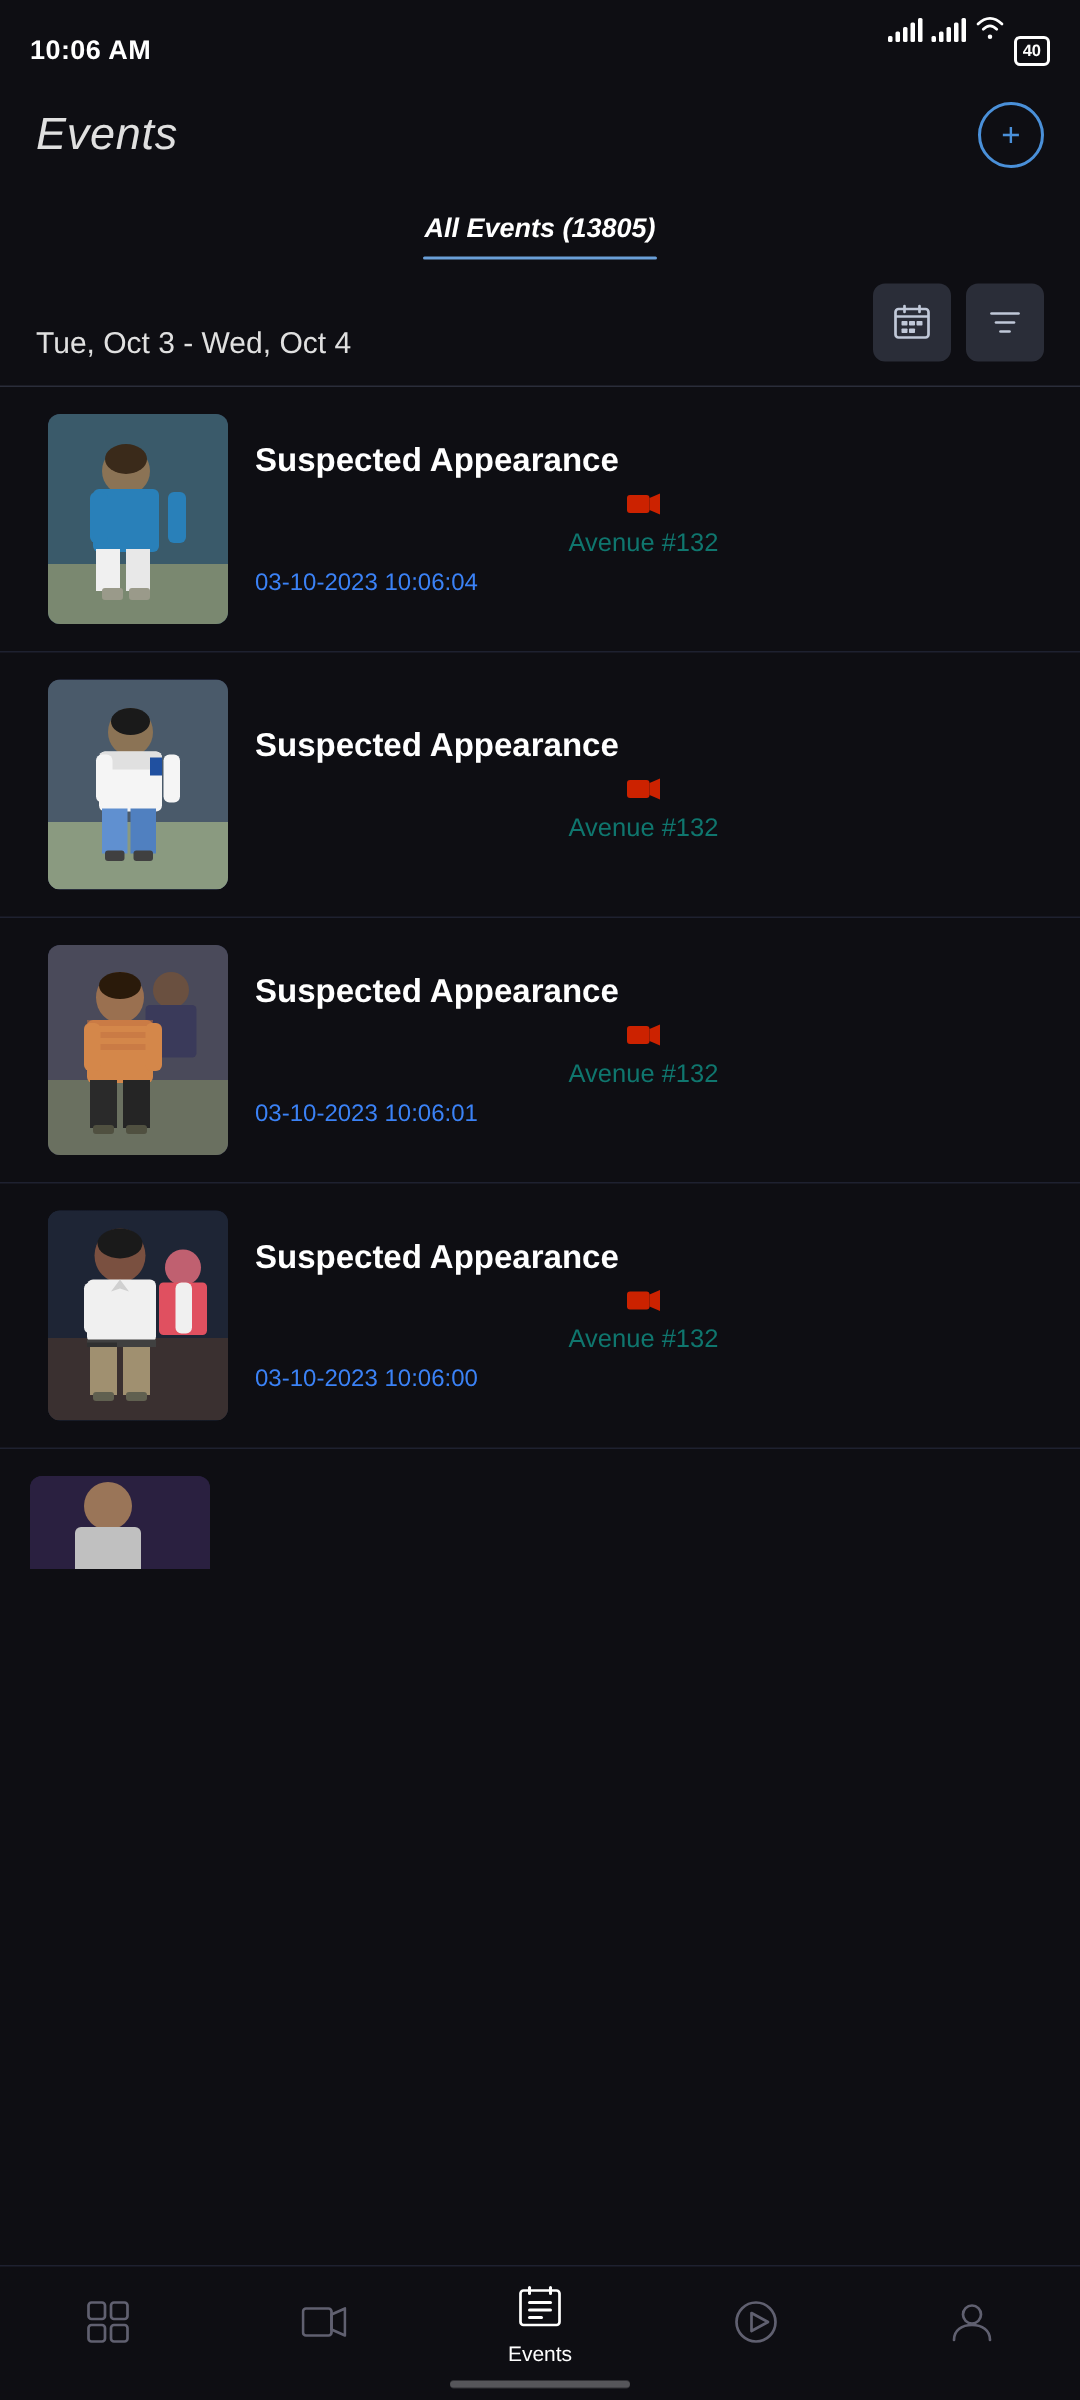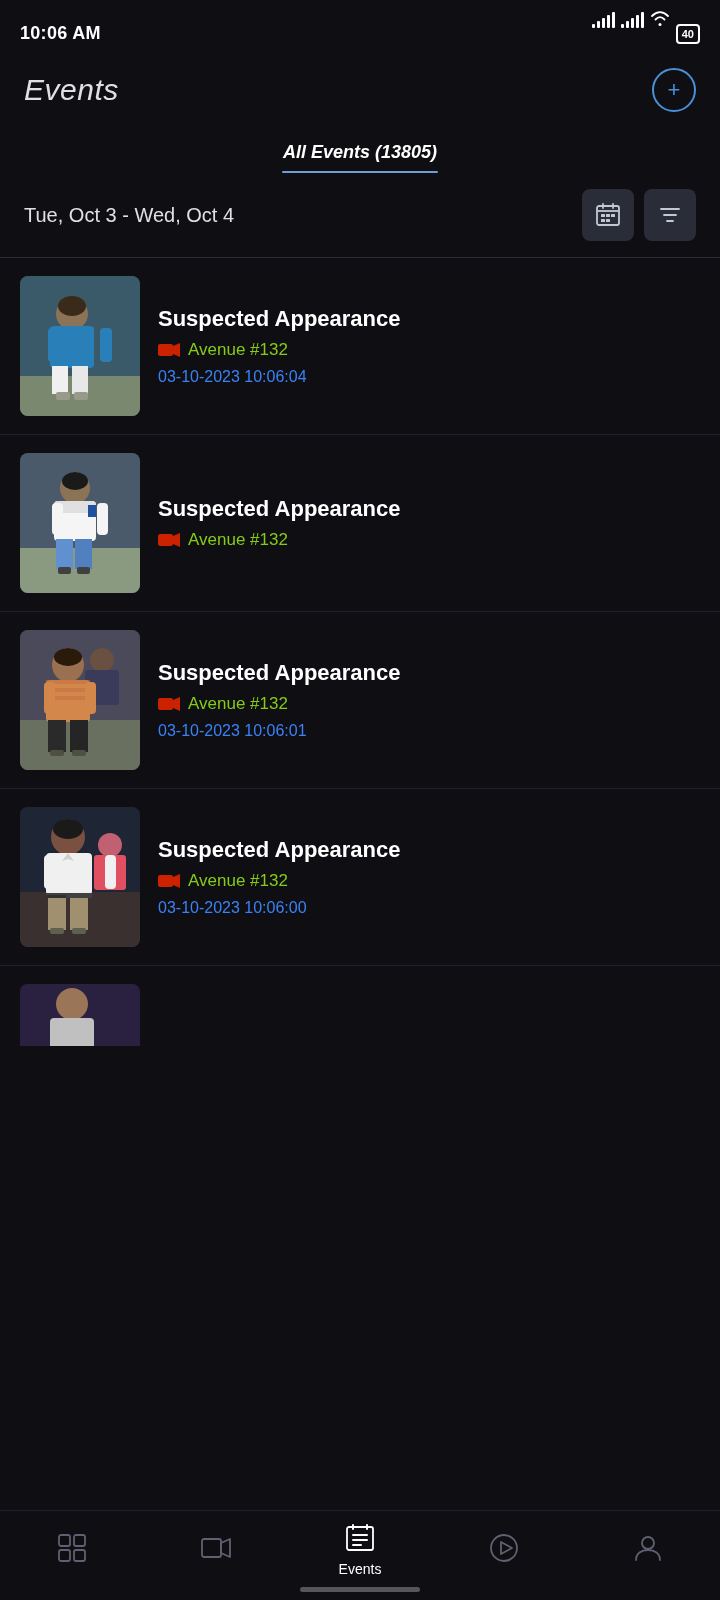--- a/index.html
+++ b/index.html
@@ -114,21 +114,21 @@
       width: 80%;
       height: 2px;
       background: #6a9fd8;
       border-radius: 1px;
     }
 
     
     .filter-row {
       display: flex;
       justify-content: space-between;
-      align-items: center;
+      align-items: flex-end;
       padding: 16px 24px;
     }
     .date-range {
       font-size: 20px;
       color: #e0e0e0;
       font-weight: 500;
     }
     .filter-buttons {
       display: flex;
       gap: 10px;
@@ -154,21 +154,21 @@
       margin: 0;
     }
 
     
     .events-list {
       padding: 0;
     }
     .event-item {
       display: flex;
       align-items: center;
-      padding: 18px 20px;
+      padding: 18px 32px;
       border-bottom: 1px solid #1e2130;
       cursor: pointer;
       gap: 18px;
     }
     .event-thumbnail {
       width: 120px;
       height: 140px;
       border-radius: 8px;
       overflow: hidden;
       flex-shrink: 0;
@@ -190,21 +190,22 @@
     .event-title {
       font-size: 22px;
       font-weight: 600;
       color: #ffffff;
     }
     .event-camera {
       display: flex;
       align-items: center;
       gap: 8px;
       font-size: 17px;
-      color: #84cc16;
+      color: #0f766e;
+      flex-direction: column;
     }
     .camera-icon {
       width: 22px;
       height: 16px;
       display: inline-flex;
       align-items: center;
     }
     .event-datetime {
       font-size: 16px;
       color: #3b82f6;

